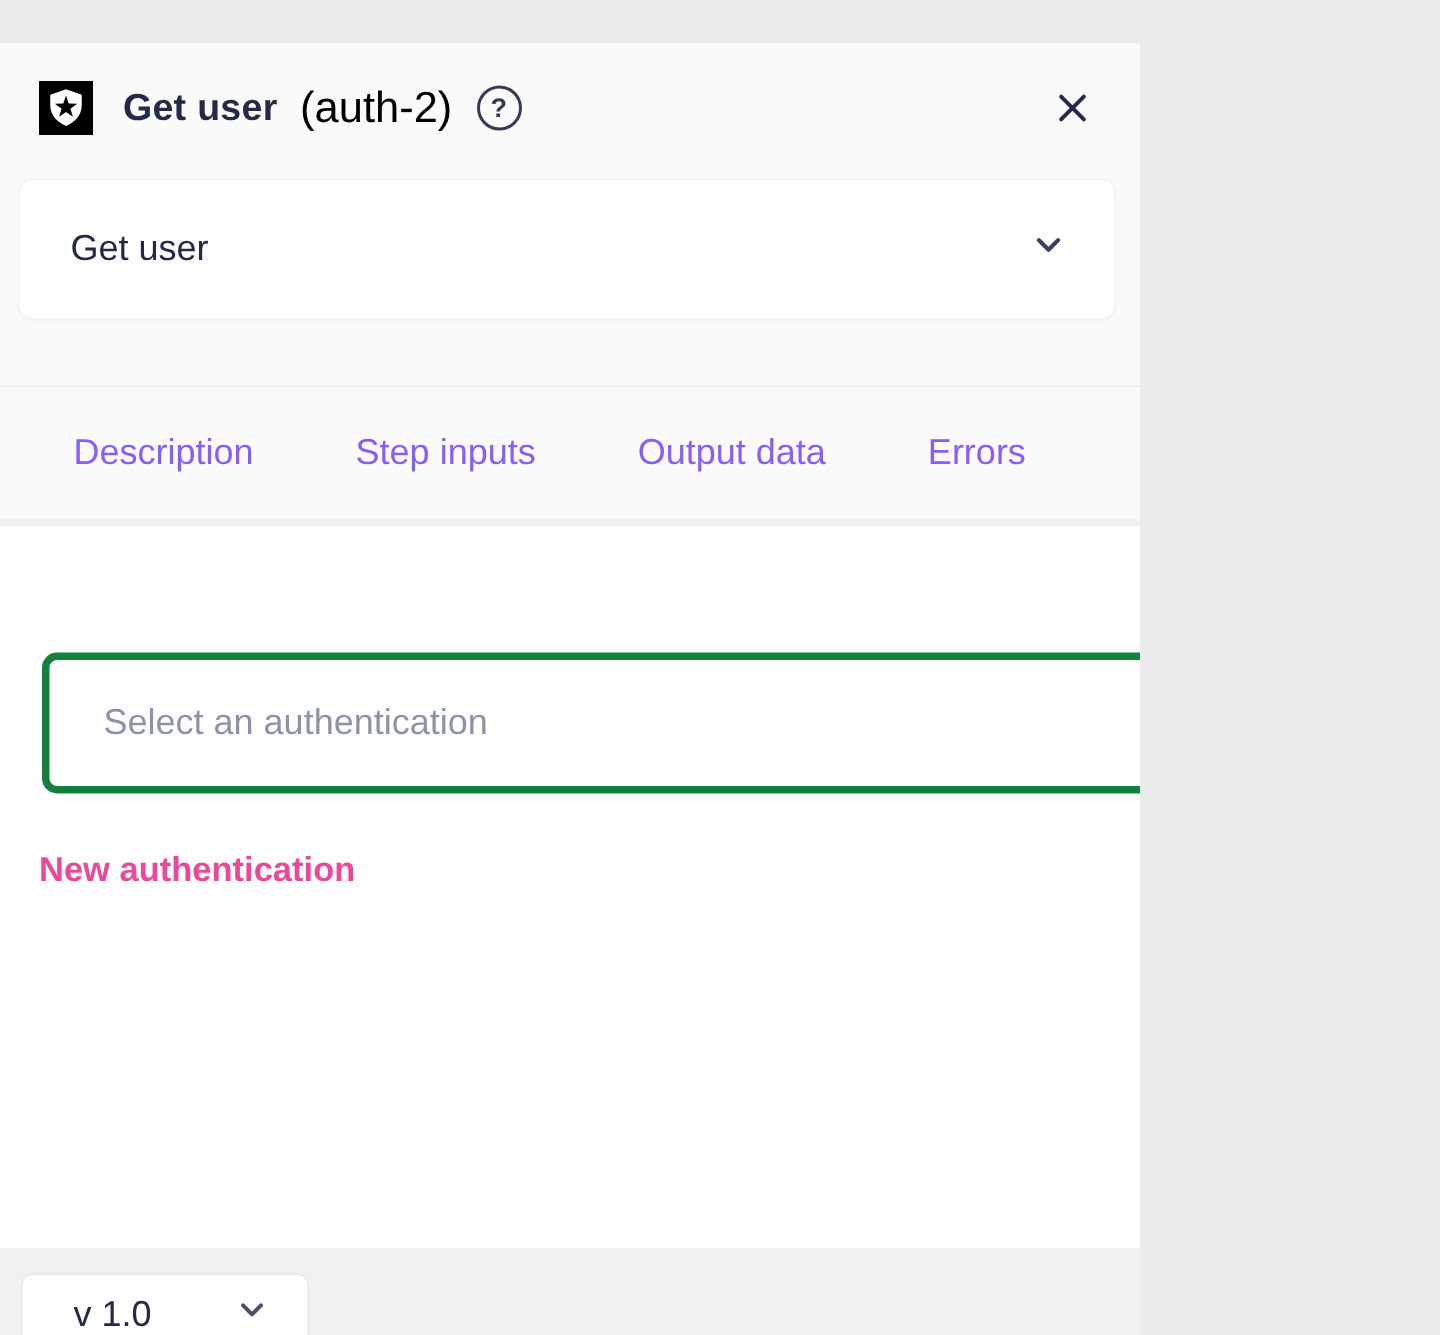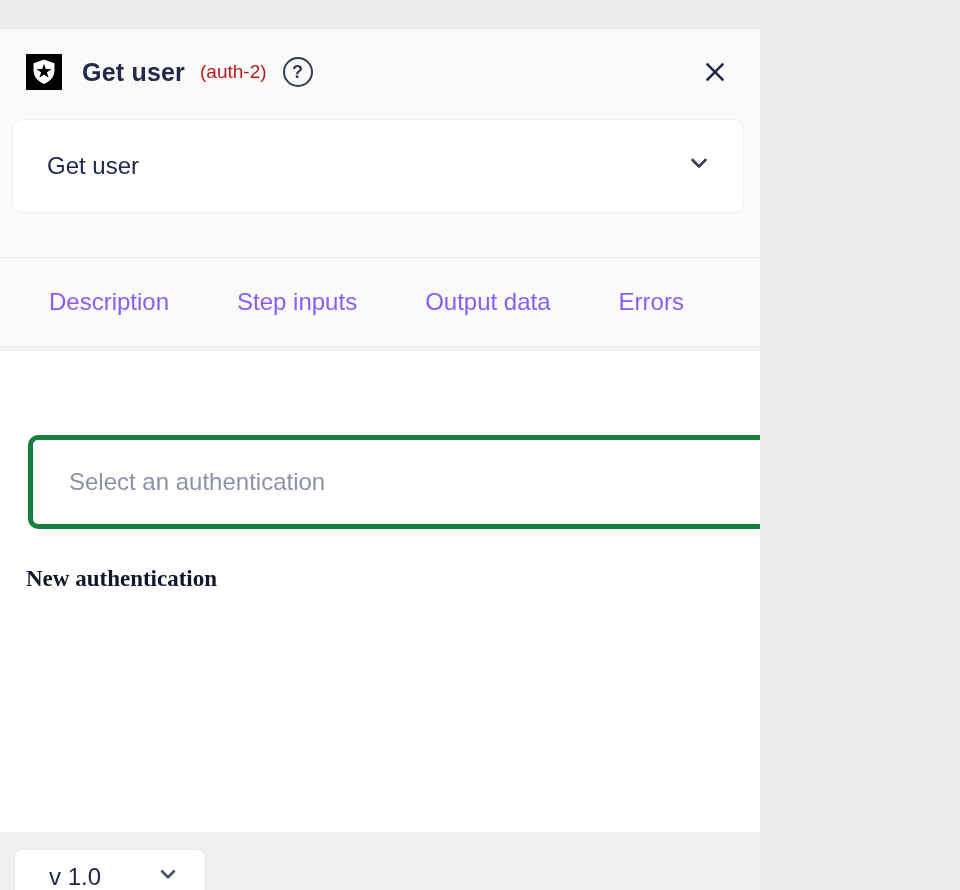--- a/index.html
+++ b/index.html
@@ -18,21 +18,21 @@
     display: flex; flex-direction: column; margin-top: 29px;
   }
   
   .top-section { background: #fafafa; height: 228px; flex: 0 0 auto; }
   .header-row {
     display: flex; align-items: center;
     padding: 25px 32px 0 26px; height: 61px;
   }
   .app-icon { width: 36px; height: 36px; flex: 0 0 auto; display: block; }
   .header-title { font-size: 25px; font-weight: 700; color: #232946; margin-left: 20px; letter-spacing: 0.2px; }
-  .header-subtitle { font-size: 19px; font-weight: 400; color: #b91c1c; margin-left: 15px; }
+  .header-subtitle { font-size: 29px; font-weight: 400; color: #000000; margin-left: 15px; }
   .help-circle {
     margin-left: 16px; width: 30px; height: 30px;
     border: 2px solid #333a56; border-radius: 50%;
     display: flex; align-items: center; justify-content: center;
     font-size: 18px; font-weight: 600; color: #333a56;
     cursor: pointer; flex: 0 0 auto;
   }
   .close-btn { margin-left: auto; cursor: pointer; display: flex; align-items: center; }
   .action-select {
     margin: 29px 16px 0 12px; height: 94px;
@@ -77,22 +77,22 @@
     background: #ffffff;
     border: 5px solid #15803d; border-radius: 10px;
     display: flex; align-items: center;
     padding: 0 32px 0 36px;
     cursor: pointer;
   }
   .auth-select .placeholder { font-size: 24px; color: #8d93a7; }
   .auth-select .chev { margin-left: auto; }
   .new-auth-link {
     display: inline-block; margin-top: 37px;
-    font-size: 23px; font-weight: 700; color: #0f172a;
-    cursor: pointer; text-decoration: none; font-family: Liberation Serif, serif;
+    font-size: 23px; font-weight: 700; color: #ec4899;
+    cursor: pointer; text-decoration: none;
   }
   
   .footer {
     height: 82px; flex: 0 0 auto;
     background: #f1f1f2;
     padding: 17px 0 0 14px;
   }
   .version-button {
     width: 192px; height: 55px;
     background: #ffffff;

